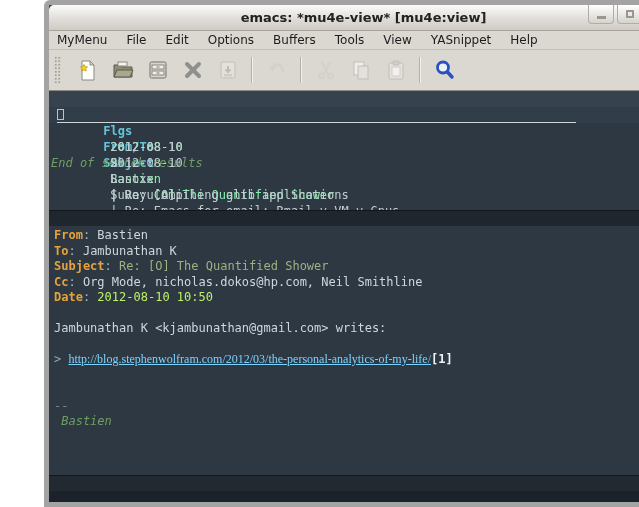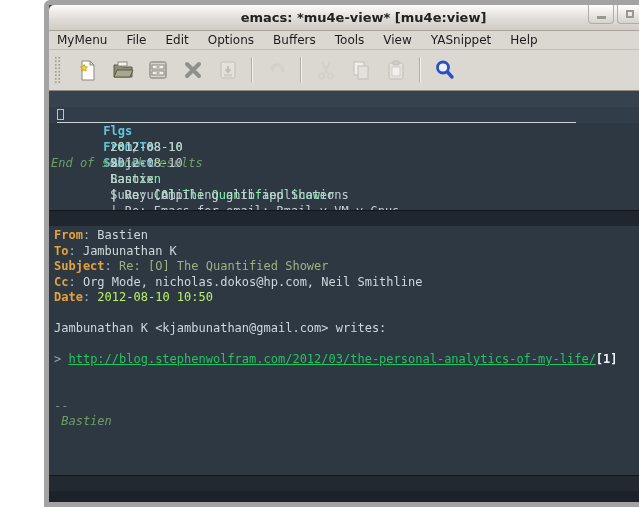--- a/index.html
+++ b/index.html
@@ -74,21 +74,21 @@
   .ml.active { color:#c9d4db; background:#222931; }
   
   .view-win { height:249px; background:#2d3843; overflow:hidden; padding:2px 0 0 5px; }
   .vline { height:15.5px; line-height:15.5px; white-space:pre; color:#ced7dc; }
   .fld { color:#e6a23c; font-weight:bold; }
   .pc { color:#aab6bd; }
   .v-contact { color:#ced7dc; }
   .v-green { color:#9ab37f; }
   .v-date { color:#bef264; }
   .quote { color:#8fa8ad; }
-  .link { color:#22c55e; text-decoration:underline; cursor:pointer; }
+  .link { color:#7dd3fc; text-decoration:underline; cursor:pointer;font-family:Liberation Serif, serif; }
   .footnote { color:#eef3f5; font-weight:bold; }
   .sig-sep { color:#768a80; }
   .sig { color:#6f9e63; font-style:italic; }
   .echo { height:21px; background:#1c222a; }
 </style>
 </head>
 <body>
 
 <div class="frame">
 

